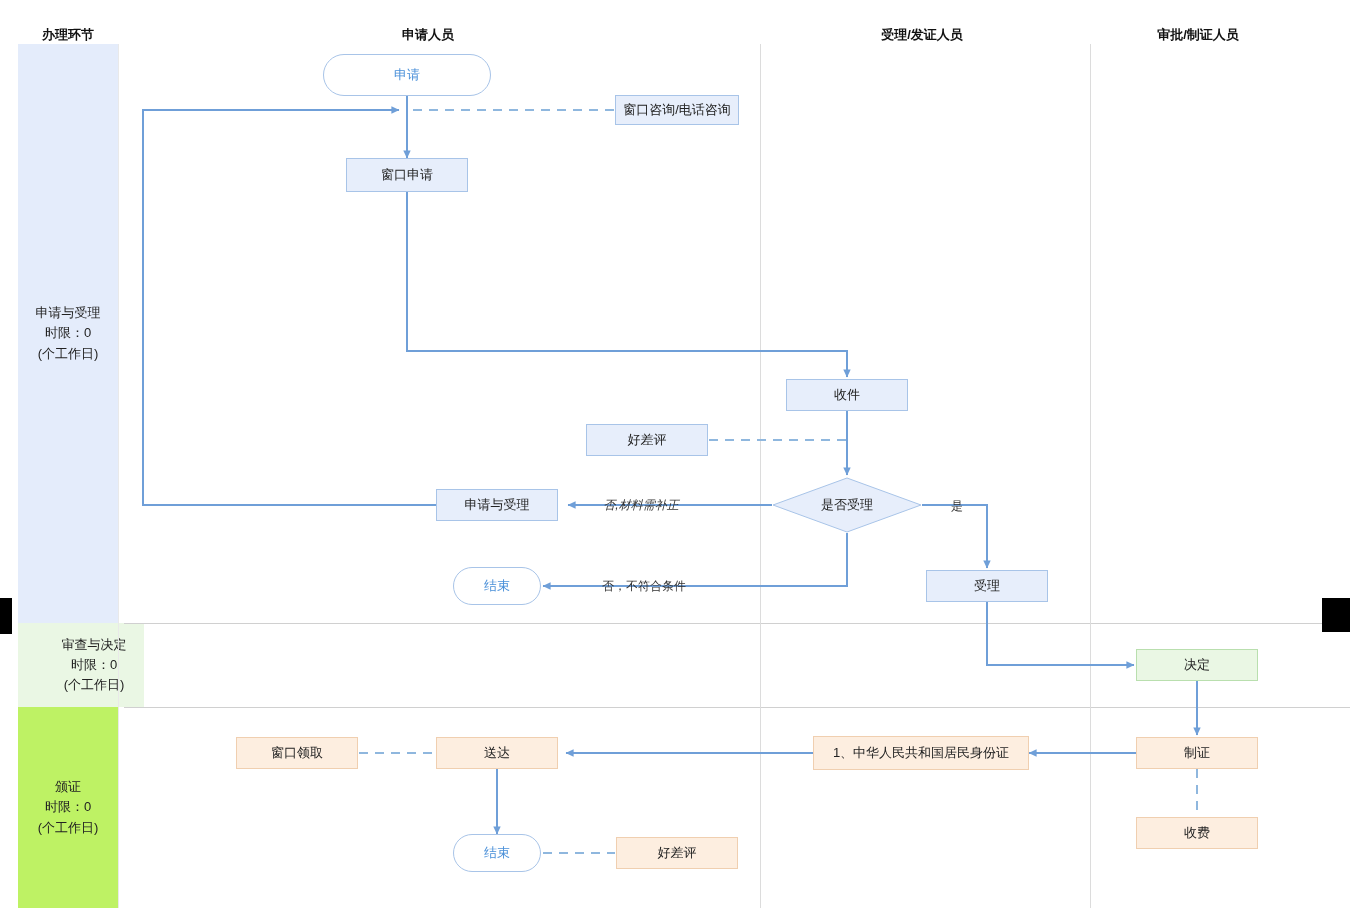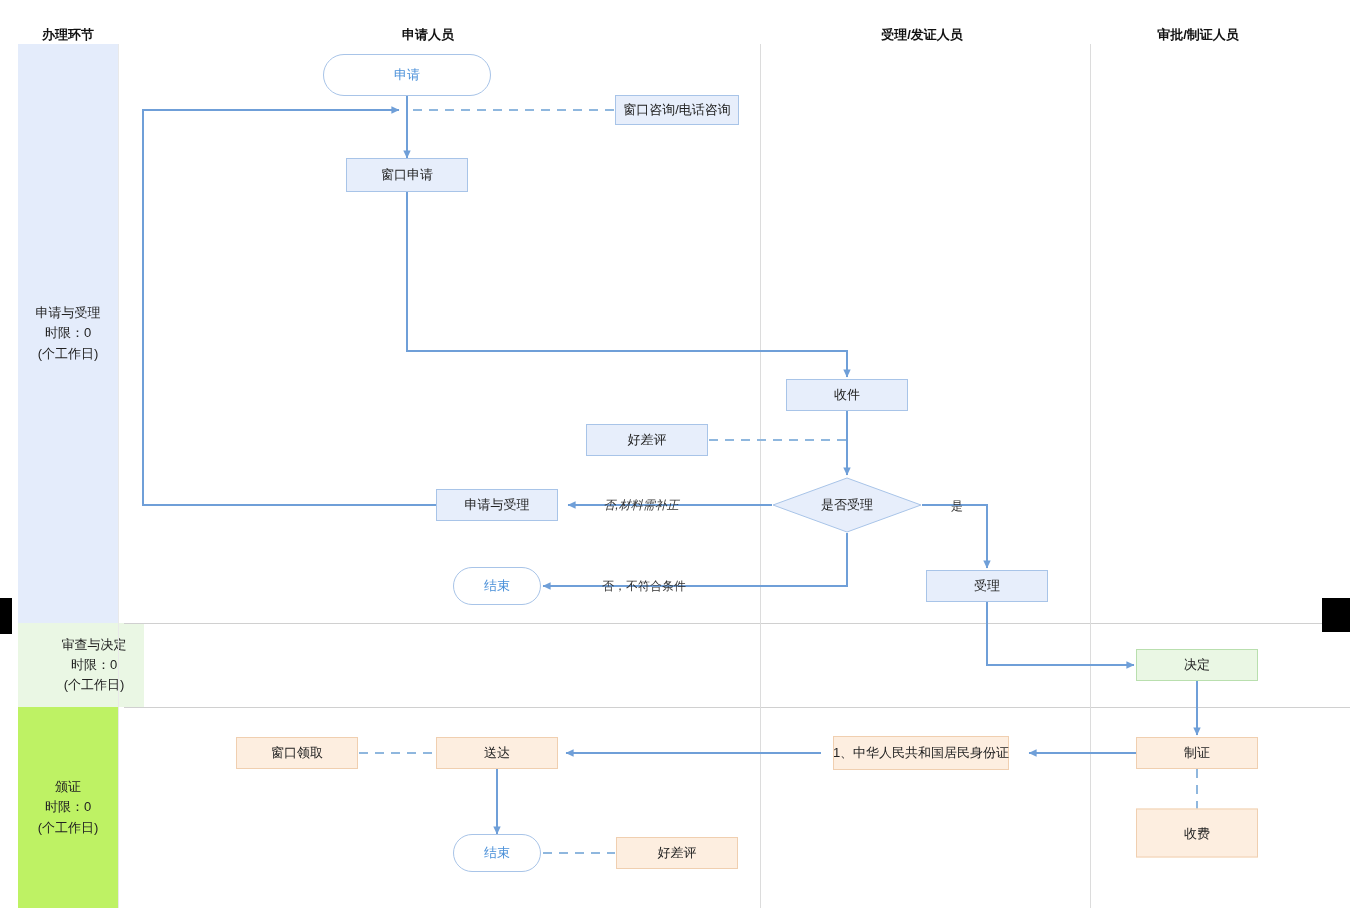--- a/index.html
+++ b/index.html
@@ -138,22 +138,22 @@
         <svg class="dshape" viewBox="0 0 150 56">
           <polygon points="75,1 149,28 75,55 1,28" fill="#e7eefb" stroke="#a8c4e8" stroke-width="1"></polygon>
         </svg>
         <div class="dlabel">是否受理</div>
       </div>
       <div class="node n-rect" style="left: 497px; top: 505px; width: 122px; height: 32px;">申请与受理</div>
       <div class="node n-round" style="left: 497px; top: 586px; width: 88px; height: 38px;">结束</div>
       <div class="node n-rect" style="left: 987px; top: 586px; width: 122px; height: 32px;">受理</div>
       <div class="node n-rect-green" style="left: 1197px; top: 665px; width: 122px; height: 32px;">决定</div>
       <div class="node n-rect-peach" style="left: 1197px; top: 753px; width: 122px; height: 32px;">制证</div>
-      <div class="node n-rect-peach" style="left: 1197px; top: 833px; width: 122px; height: 49px;">收费</div>
-      <div class="node n-rect-peach" style="left: 921px; top: 753px; width: 176px; height: 34px;">1、中华人民共和国居民身份证</div>
+      <div class="node n-rect-peach" style="left: 1197px; top: 833px; width: 122px; height: 32px;">收费</div>
+      <div class="node n-rect-peach" style="left: 921px; top: 753px; width: 216px; height: 34px;">1、中华人民共和国居民身份证</div>
       <div class="node n-rect-peach" style="left: 497px; top: 753px; width: 122px; height: 32px;">送达</div>
       <div class="node n-rect-peach" style="left: 297px; top: 753px; width: 122px; height: 32px;">窗口领取</div>
       <div class="node n-round-peach" style="left: 497px; top: 853px; width: 88px; height: 38px;">结束</div>
       <div class="node n-rect-peach" style="left: 677px; top: 853px; width: 122px; height: 32px;">好差评</div>
     </div>
 
   <div id="edge-labels">
       <div class="elabel" style="left: 641px; top: 505px; font-style: italic;">否,材料需补正</div>
       <div class="elabel" style="left: 957px; top: 506px;">是</div>
       <div class="elabel" style="left: 644px; top: 586px;">否，不符合条件</div>

